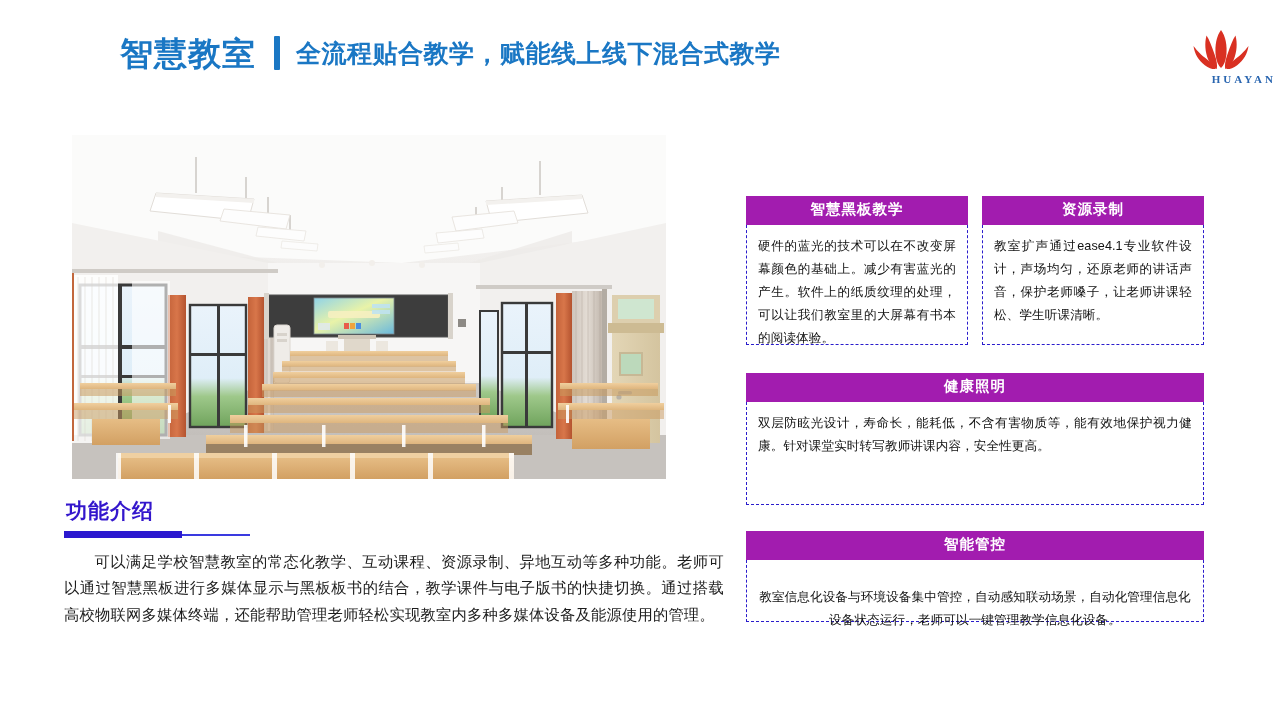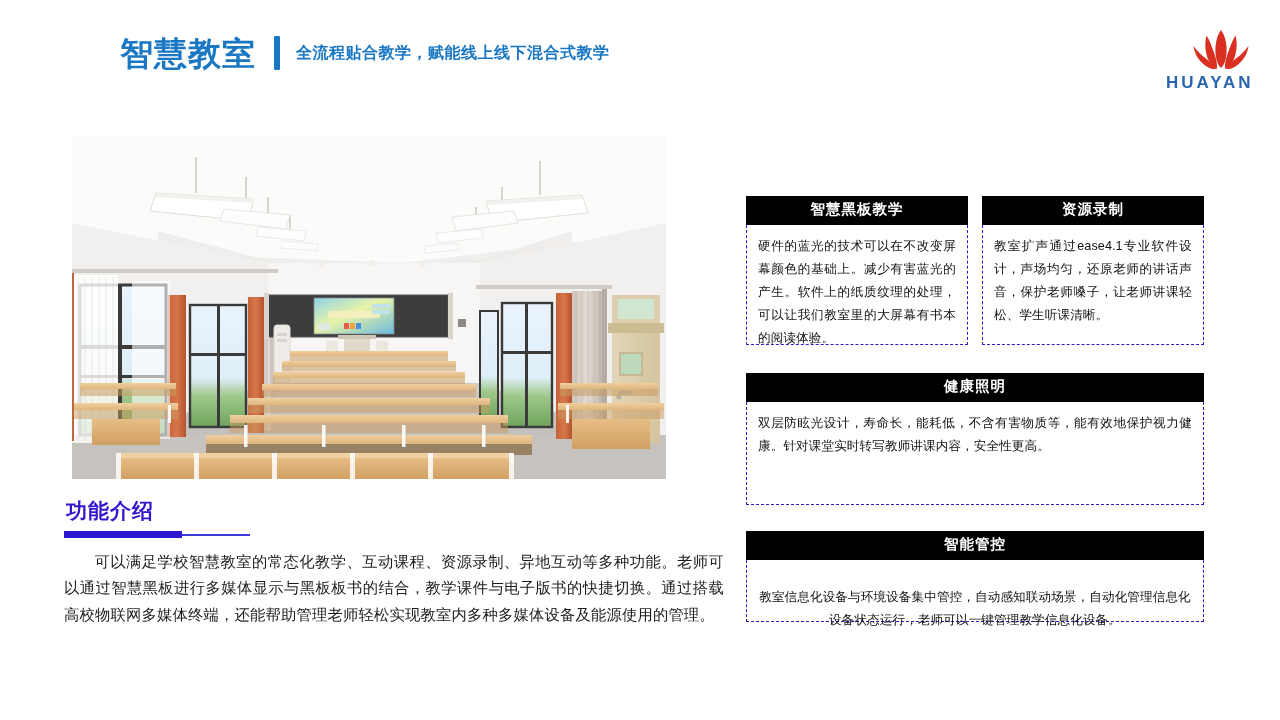--- a/index.html
+++ b/index.html
@@ -39,44 +39,44 @@
     line-height: 1;
   }
   .title-sep {
     width: 6px;
     height: 34px;
     background: #1a77c4;
     margin: 0 16px 0 18px;
     border-radius: 1px;
   }
   .title-sub {
-    font-size: 16px;
+    font-size: 25px;
     font-weight: 700;
     color: #1a77c4;
     letter-spacing: 0.5px;
     line-height: 1;
   }
 
   
   .logo {
     position: absolute;
     right: 28px;
     top: 28px;
     width: 110px;
     height: 62px;
   }
   .logo svg { display: block; }
   .logo-text {
-    text-align: left;
-    font-size: 17px;
+    text-align: right;
+    font-size: 11px;
     font-weight: 700;
     letter-spacing: 3px;
     color: #2a66b0;
     margin-top: 1px;
-    font-family: Liberation Sans, sans-serif;
+    font-family: Liberation Serif, serif;
   }
 
   
   .photo {
     position: absolute;
     left: 72px;
     top: 135px;
     width: 594px;
     height: 344px;
     overflow: hidden;
@@ -140,21 +140,21 @@
     gap: 14px;
   }
   .card {
     flex: 1 1 0;
     min-width: 0;
     display: flex;
     flex-direction: column;
   }
   .card.wide { flex: 1 1 100%; }
   .card-head {
-    background: #000000;
+    background: #a21caf;
     color: #ffffff;
     font-size: 14.5px;
     font-weight: 700;
     text-align: center;
     padding: 6px 4px 7px;
     letter-spacing: 1px;
     line-height: 1.1;
   }
   .card-body {
     border: 1.6px dashed #2a1ccc;

